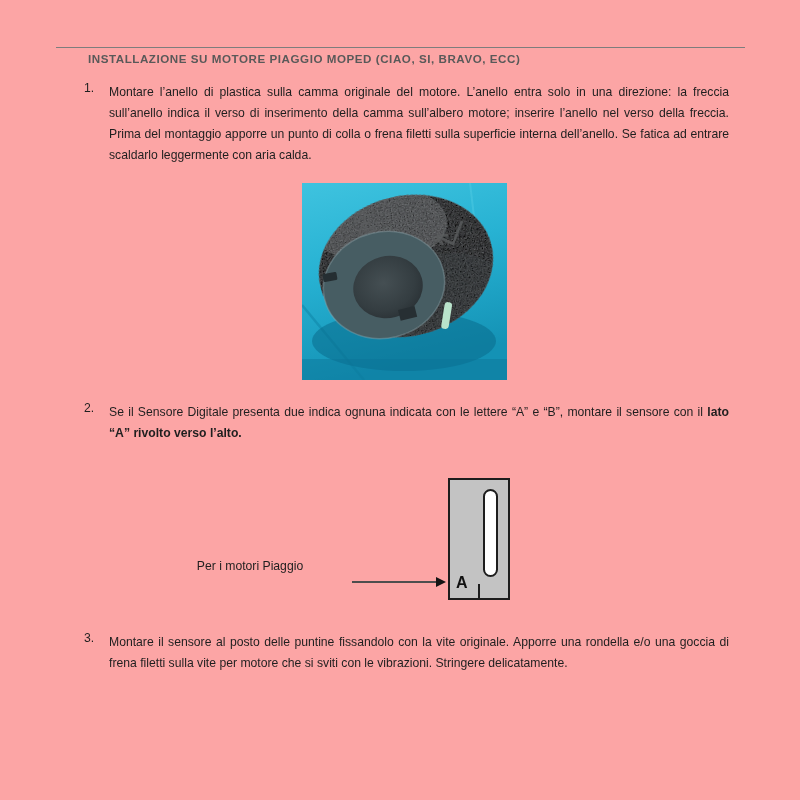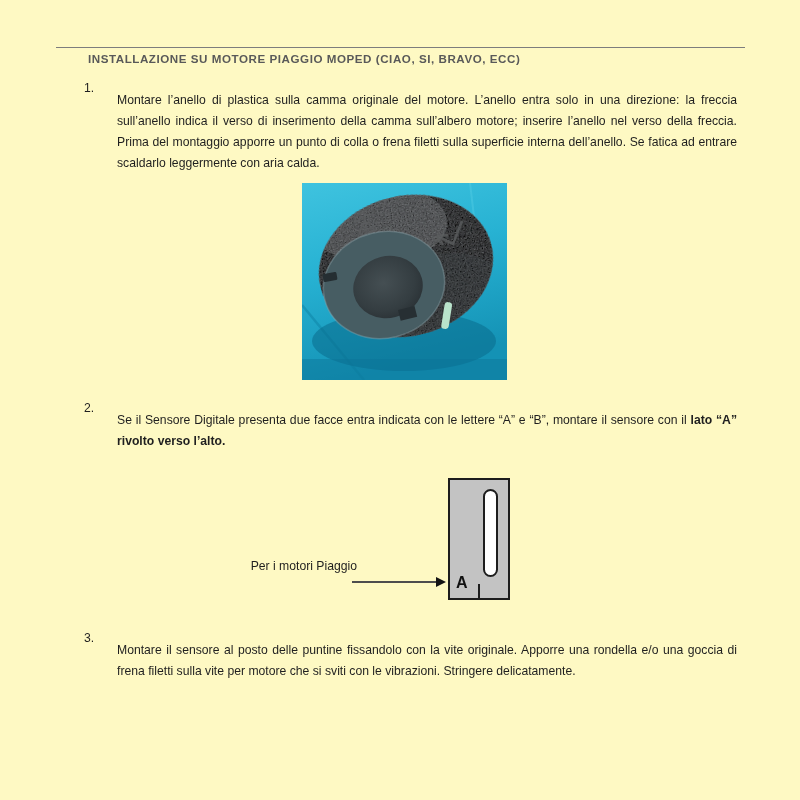--- a/index.html
+++ b/index.html
@@ -1,37 +1,37 @@
 <!DOCTYPE html>
 <html><head>
 <meta charset="utf-8">
 <style>
   html,body{margin:0;padding:0;background:#ffffff;}
   .page{
-    position:relative;width:800px;height:800px;background:#fef9c3;overflow:hidden;
+    position:relative;width:800px;height:800px;background:#fca5a5;overflow:hidden;
     font-family:"Liberation Sans",sans-serif;color:#1f1f1f;
   }
   .top-rule{position:absolute;left:56px;top:47px;width:689px;height:0;border-top:1.4px solid #7d7d7d;}
   .doc-title{
     position:absolute;left:88px;top:52px;font-size:11.6px;font-weight:bold;
     letter-spacing:0.55px;color:#595959;white-space:nowrap;
   }
   .step{position:absolute;display:flex;font-size:12.2px;line-height:21px;}
   .step .num{width:21px;flex:none;}
-  .step .txt{width:620px;text-align:justify;margin:12px;}
+  .step .txt{width:620px;text-align:justify;margin:4px;}
   .step-1{left:84px;top:78px;}
   .step-2{left:84px;top:398px;}
   .step-3{left:84px;top:628px;}
   .bold{font-weight:bold;}
 
   .photo{position:absolute;left:302px;top:183px;width:205px;height:197px;}
   .photo svg{display:block;}
 
   .diagram-caption{
-    position:absolute;left:143px;top:556px;width:214px;text-align:right;
+    position:absolute;left:143px;top:556px;width:214px;text-align:center;
     font-size:12.2px;line-height:20px;color:#1f1f1f;
   }
   .arrow-line{position:absolute;left:352px;top:581px;width:85px;height:1.5px;background:#4d4d4d;}
   .arrow-head{
     position:absolute;left:436px;top:577px;width:0;height:0;
     border-left:10px solid #141414;border-top:5px solid transparent;border-bottom:5px solid transparent;
   }
   .sensor{
     position:absolute;left:448px;top:478px;width:58px;height:118px;
     background:#c3c3c3;border:2px solid #1d1d1d;
@@ -110,21 +110,21 @@
       <rect x="97" y="125" width="17" height="11" fill="#272f33" transform="rotate(-14 105 130)"></rect>
 
       <rect x="21" y="90" width="14" height="8" rx="1.5" fill="#252e32" transform="rotate(-10 28 94)"></rect>
 
       <rect x="141" y="119" width="7.5" height="27" rx="3.2" fill="#b9e3cb" transform="rotate(9 144 132)"></rect>
     </svg>
   </div>
 
   <div class="step step-2">
     <span class="num">2.</span>
-    <p class="txt"><span>Se il Sensore Digitale presenta due facce entra indicata con le lettere “A” e “B”, montare il sensore con il </span><span class="bold">lato “A” rivolto verso l’alto.</span></p>
+    <p class="txt"><span>Se il Sensore Digitale presenta due indica ognuna indicata con le lettere “A” e “B”, montare il sensore con il </span><span class="bold">lato “A” rivolto verso l’alto.</span></p>
   </div>
 
   <div class="diagram-caption">
     <div>Per i motori Piaggio</div>
   </div>
   <div class="arrow-line"></div>
   <div class="arrow-head"></div>
 
   <div class="sensor">
     <div class="sensor-slot"></div>

